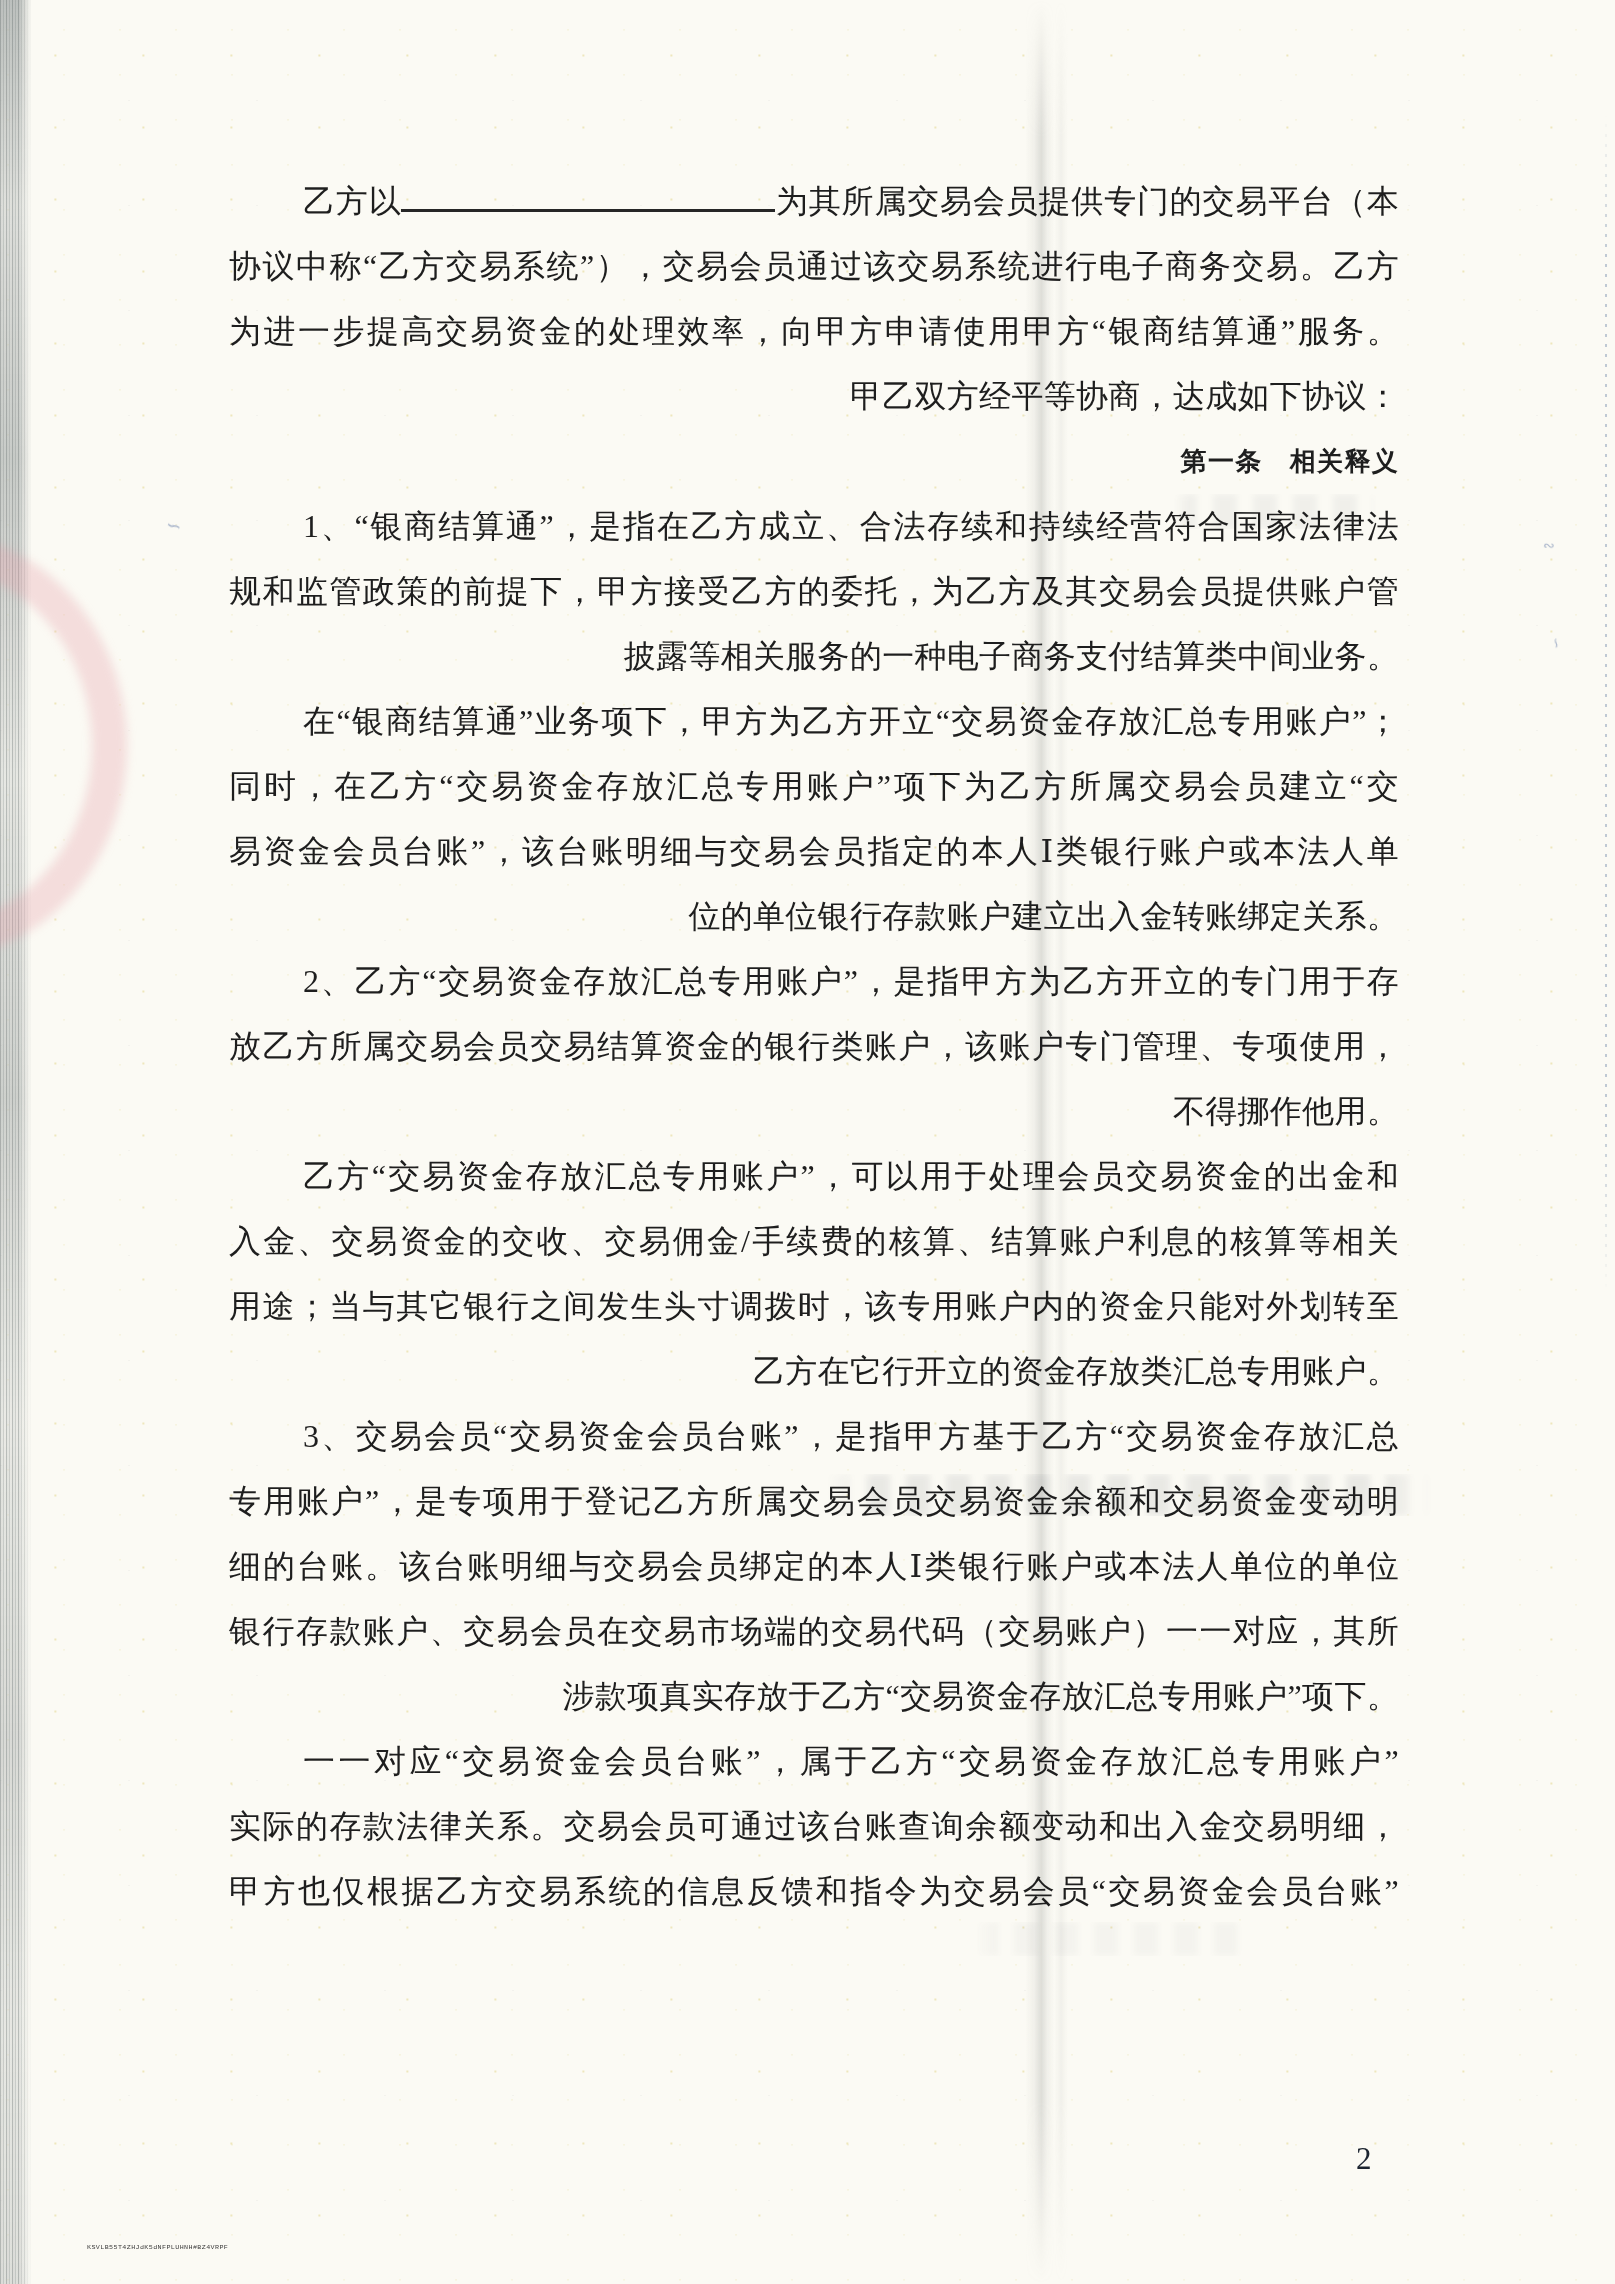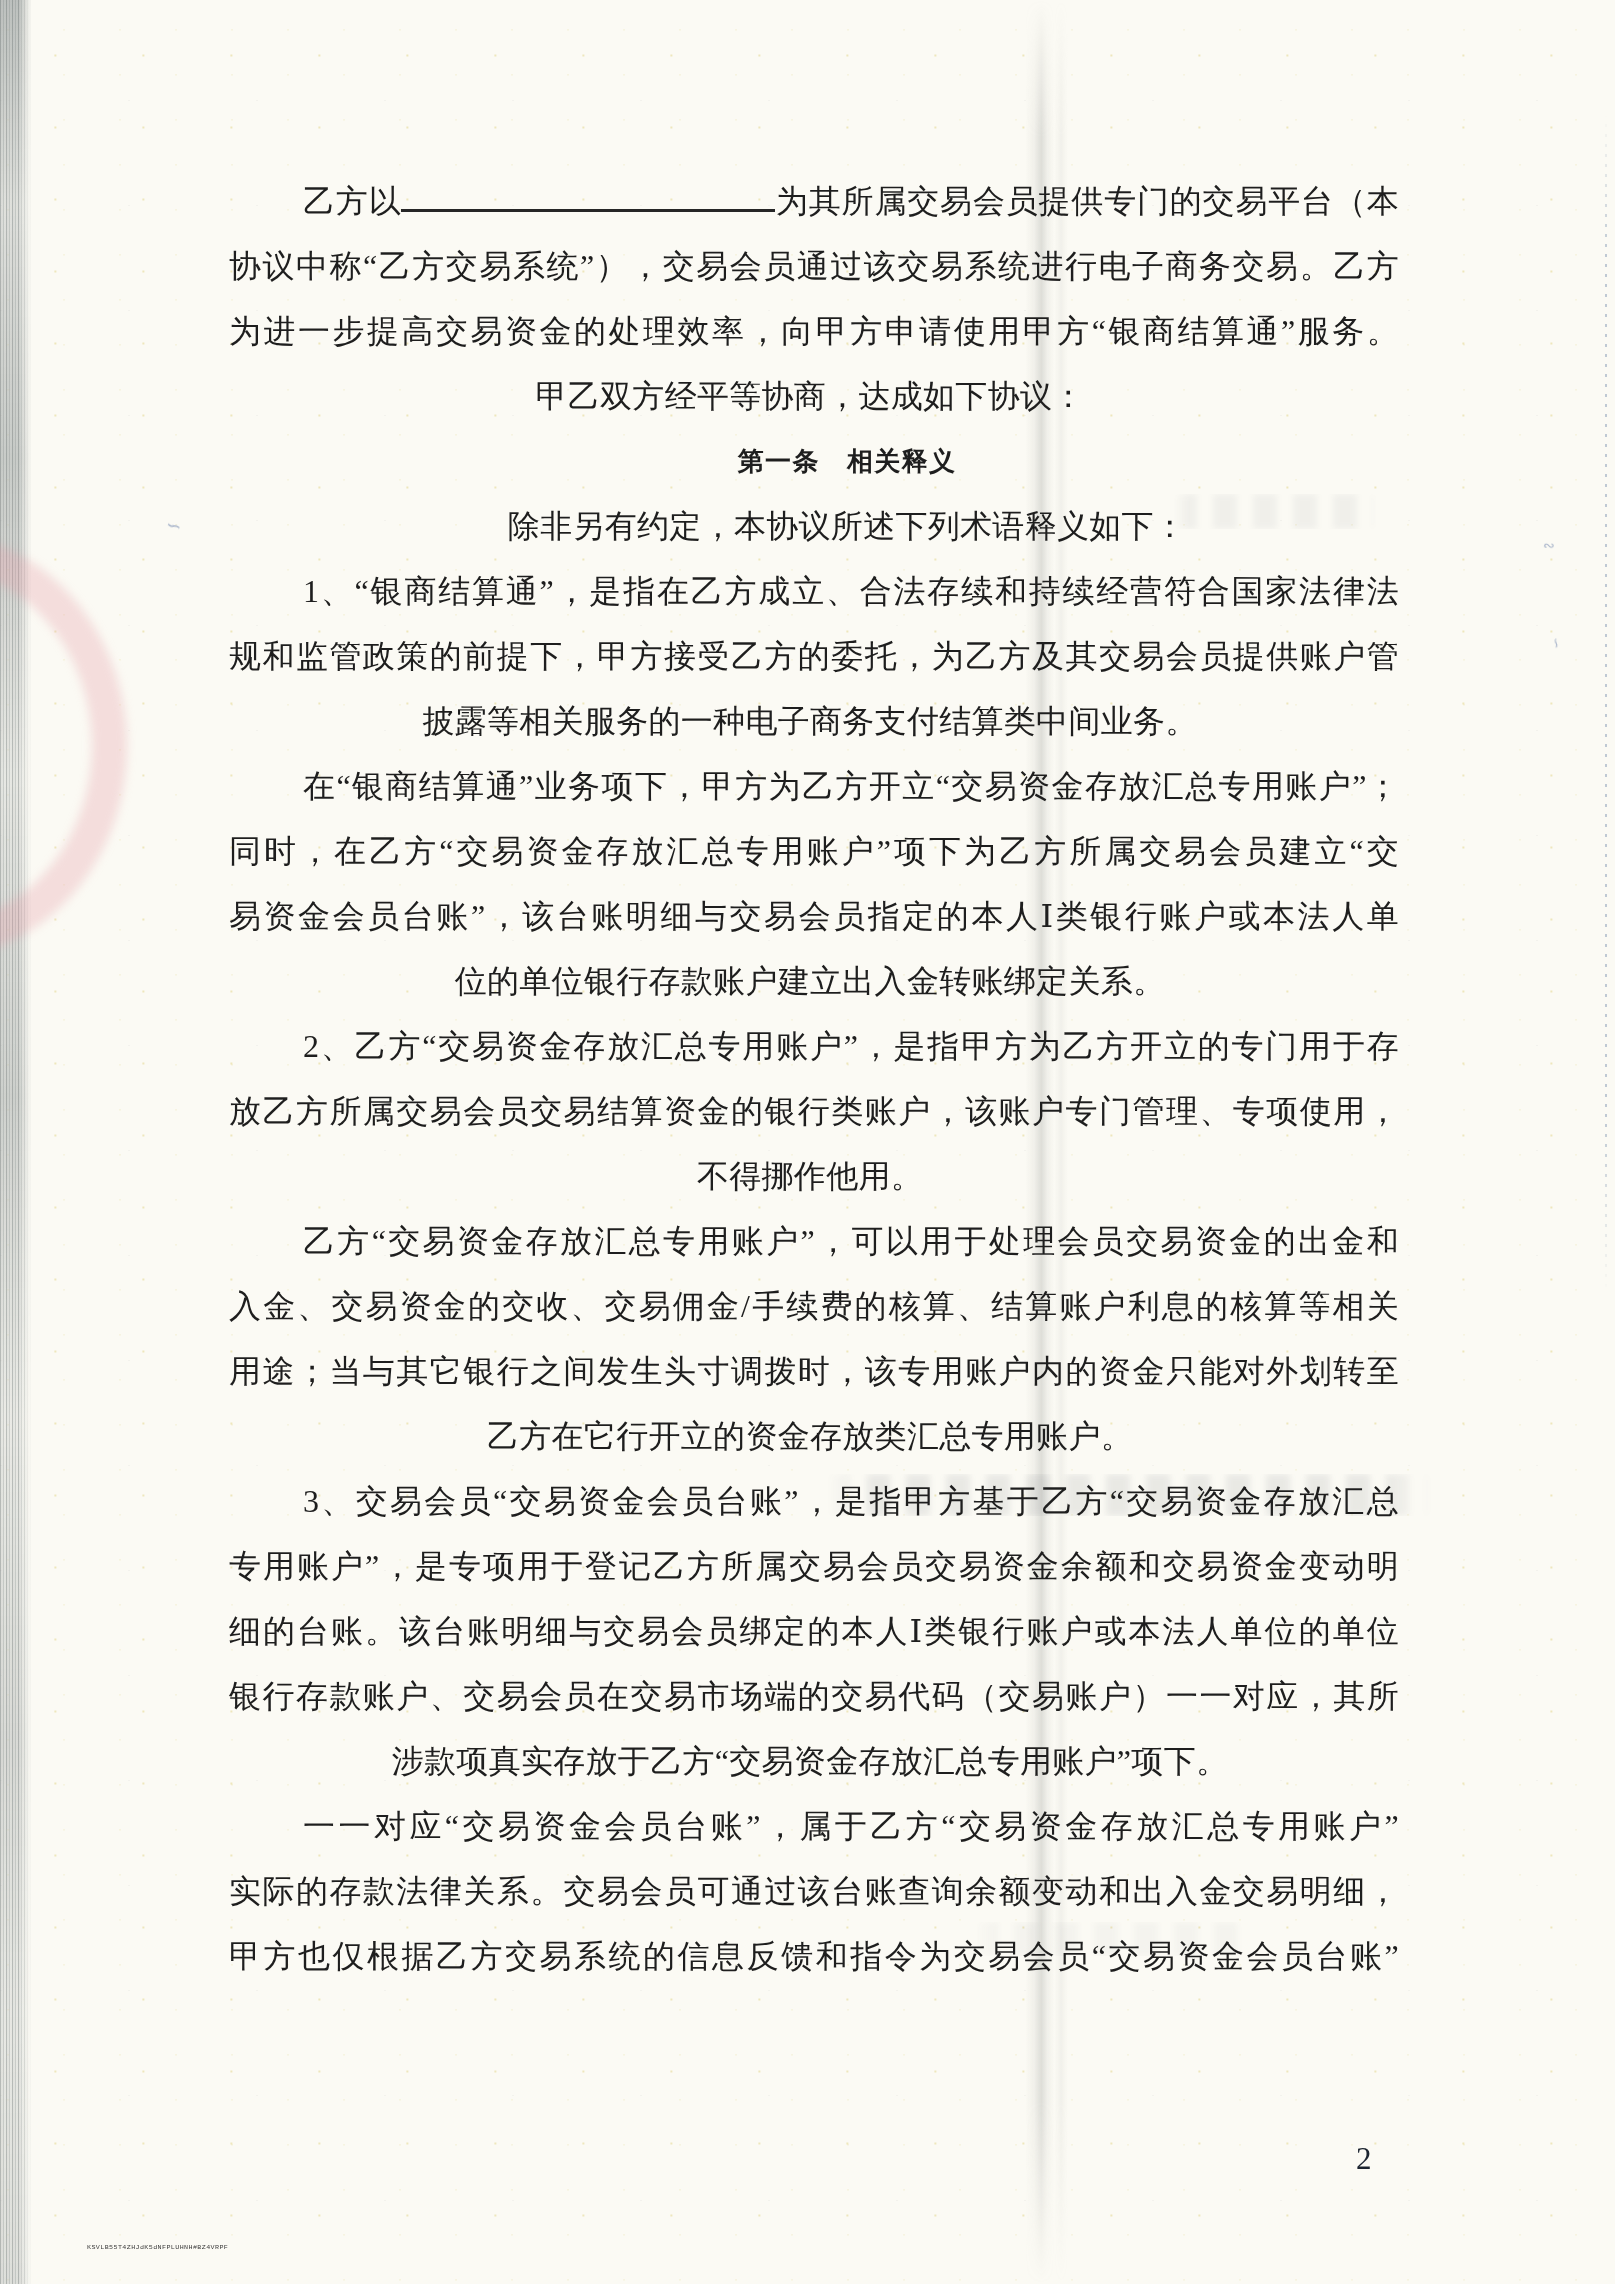--- a/index.html
+++ b/index.html
@@ -82,21 +82,21 @@
   .text-block {
     position: absolute; left: 221px; top: 169px; width: 1178px;
     color: #1e1e1e;
   }
   .line {
     height: 65px; line-height: 65px;
     font-size: 32px;
     letter-spacing: 0.3px;
     white-space: nowrap;
     overflow: visible;
-    text-align: center;
+    text-align: right;
   }
   .line.full {
     white-space: normal;
     text-align: justify;
     text-align-last: justify;
     text-justify: inter-character;
     margin-left: 8px;
   }
   .line.indent { text-indent: 74px; }
   .line.heading { font-weight: 700; font-size: 26px; letter-spacing: 1.3px; }
@@ -133,21 +133,20 @@
   <div class="ink-mark mark-1">∽</div>
   <div class="ink-mark mark-2">∾</div>
   <div class="ink-mark mark-3">∽</div>
 
   <div class="text-block">
       <div class="line full indent"><span>乙方以</span><span class="blank-underline"></span><span>为其所属交易会员提供专门的交易平台（本</span></div>
       <div class="line full">协议中称“乙方交易系统”），交易会员通过该交易系统进行电子商务交易。乙方</div>
       <div class="line full">为进一步提高交易资金的处理效率，向甲方申请使用甲方“银商结算通”服务。</div>
       <div class="line">甲乙双方经平等协商，达成如下协议：</div>
       <div class="line indent heading">第一条　相关释义</div>
-      <div class="line indent">除非另有约定，本协议所述下列术语释义如下：</div>
       <div class="line full indent">1、“银商结算通”，是指在乙方成立、合法存续和持续经营符合国家法律法</div>
       <div class="line full">规和监管政策的前提下，甲方接受乙方的委托，为乙方及其交易会员提供账户管</div>
       <div class="line">披露等相关服务的一种电子商务支付结算类中间业务。</div>
       <div class="line full indent">在“银商结算通”业务项下，甲方为乙方开立“交易资金存放汇总专用账户”；</div>
       <div class="line full">同时，在乙方“交易资金存放汇总专用账户”项下为乙方所属交易会员建立“交</div>
       <div class="line full">易资金会员台账”，该台账明细与交易会员指定的本人Ⅰ类银行账户或本法人单</div>
       <div class="line">位的单位银行存款账户建立出入金转账绑定关系。</div>
       <div class="line full indent">2、乙方“交易资金存放汇总专用账户”，是指甲方为乙方开立的专门用于存</div>
       <div class="line full">放乙方所属交易会员交易结算资金的银行类账户，该账户专门管理、专项使用，</div>
       <div class="line">不得挪作他用。</div>

